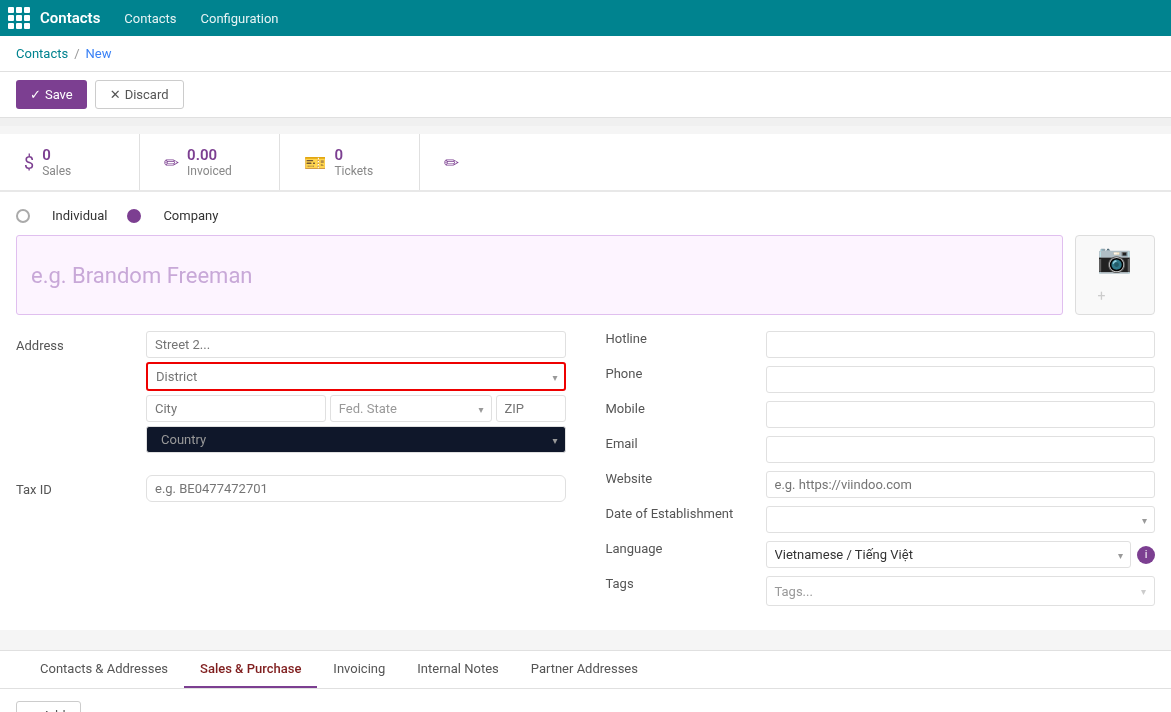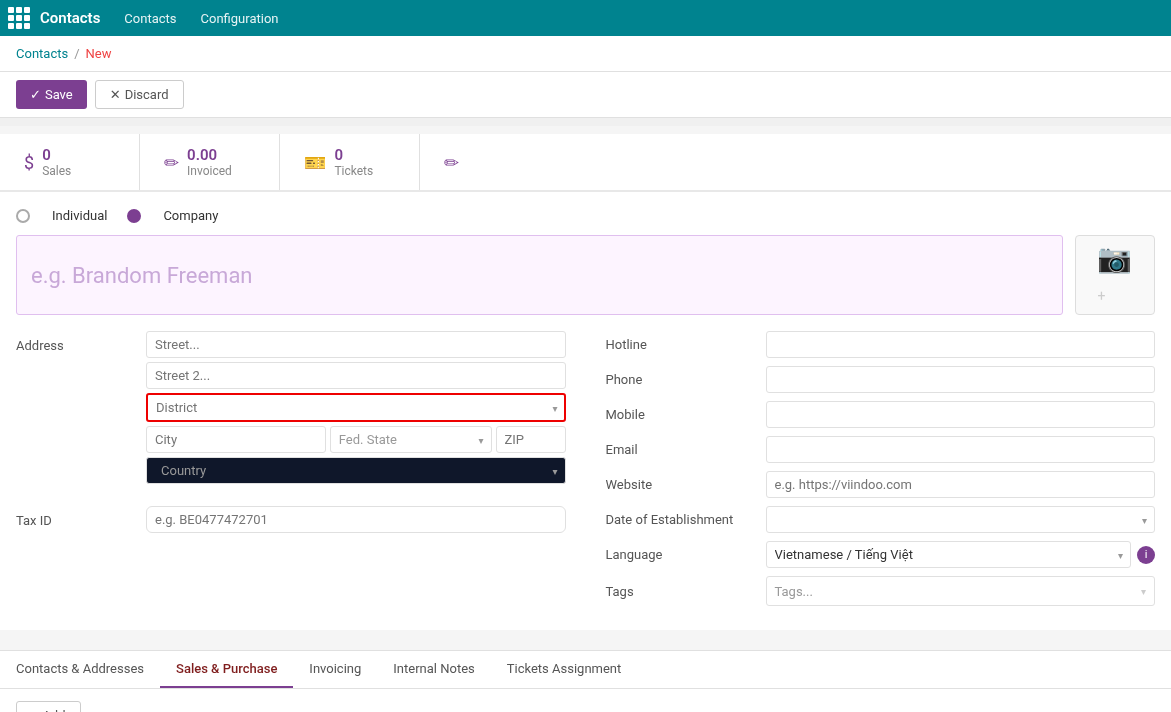--- a/index.html
+++ b/index.html
@@ -31,21 +31,21 @@
       background: white;
       padding: 10px 16px;
       display: flex;
       align-items: center;
       gap: 6px;
       font-size: 13px;
       border-bottom: 1px solid #e0e0e0;
     }
     .breadcrumb-link { color: #00838f; cursor: pointer; text-decoration: none; }
     .breadcrumb-sep { color: #999; }
-    .breadcrumb-current { color: #ef4444; }
+    .breadcrumb-current { color: #3b82f6; }
 
     
     .action-bar {
       background: white;
       padding: 8px 16px;
       display: flex;
       gap: 8px;
       border-bottom: 1px solid #e0e0e0;
     }
     .btn-save {
@@ -250,21 +250,21 @@
       right: 8px;
       top: 50%;
       transform: translateY(-50%);
       color: #999;
       pointer-events: none;
       font-size: 10px;
     }
 
     .right-form-row {
       display: flex;
-      align-items: center;
+      align-items: flex-start;
       margin-bottom: 8px;
     }
     .right-label {
       width: 160px;
       flex-shrink: 0;
       color: #555;
       font-size: 13px;
     }
     .right-input {
       flex: 1;
@@ -309,20 +309,21 @@
     }
 
     
     .tabs-bar {
       background: white;
       display: flex;
       border-top: 1px solid #e0e0e0;
       border-bottom: 1px solid #e0e0e0;
       margin-top: 20px;
       gap: 0;
+      padding-left: 24px;
     }
     .tab {
       padding: 10px 16px;
       cursor: pointer;
       font-size: 13px;
       color: #555;
       border-bottom: 2px solid transparent;
       white-space: nowrap;
     }
     .tab.active {
@@ -452,21 +453,20 @@
       <span class="photo-icon">📷<br><span style="font-size:14px">+</span></span>
     </div>
   </div>
 
   <div class="form-grid">
 
     <div class="form-section">
       <div class="form-row">
         <div class="form-label">Address</div>
         <div class="address-fields">
-          <input class="addr-input" type="text" placeholder="Street..." style="">
           <input class="addr-input" type="text" placeholder="Street 2..." style="">
           <div class="district-wrapper">
             <input class="addr-district" type="text" placeholder="District" style="">
             <span class="district-arrow">▾</span>
           </div>
           <div class="addr-row-inline">
             <input class="addr-input addr-city" type="text" placeholder="City" style="">
             <div class="select-wrapper addr-state">
               <select>
                 <option value="">Fed. State</option>
@@ -539,21 +539,21 @@
       </div>
     </div>
   </div>
 </div>
 
 <div class="tabs-bar">
   <div class="tab">Contacts &amp; Addresses</div>
   <div class="tab active">Sales &amp; Purchase</div>
   <div class="tab">Invoicing</div>
   <div class="tab">Internal Notes</div>
-  <div class="tab">Tickets Assignment</div>
+  <div class="tab">Partner Addresses</div>
 </div>
 
 <div class="add-bar">
   <button class="btn-add">
     <span>+</span>
     <span> Add</span>
   </button>
 </div>
 
 </body></html>

